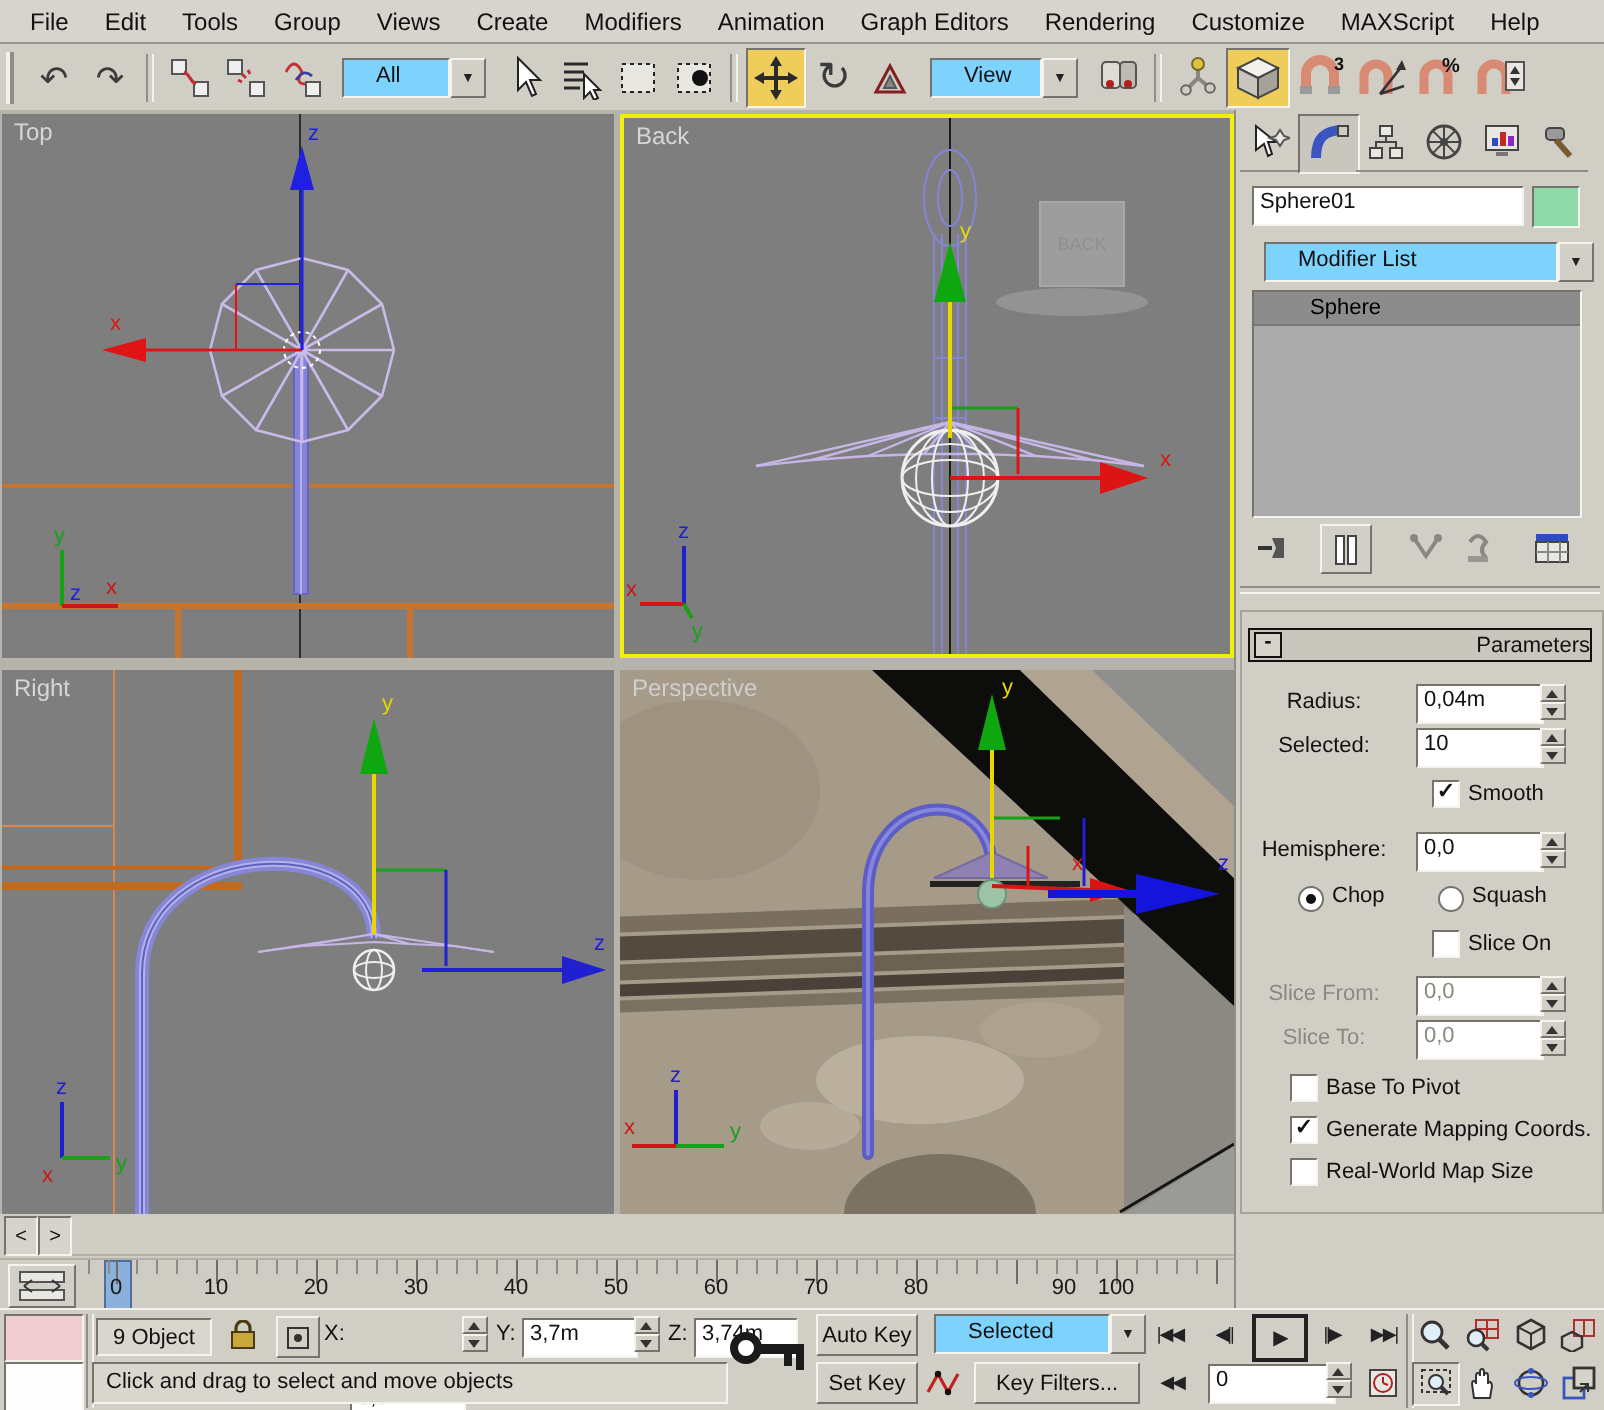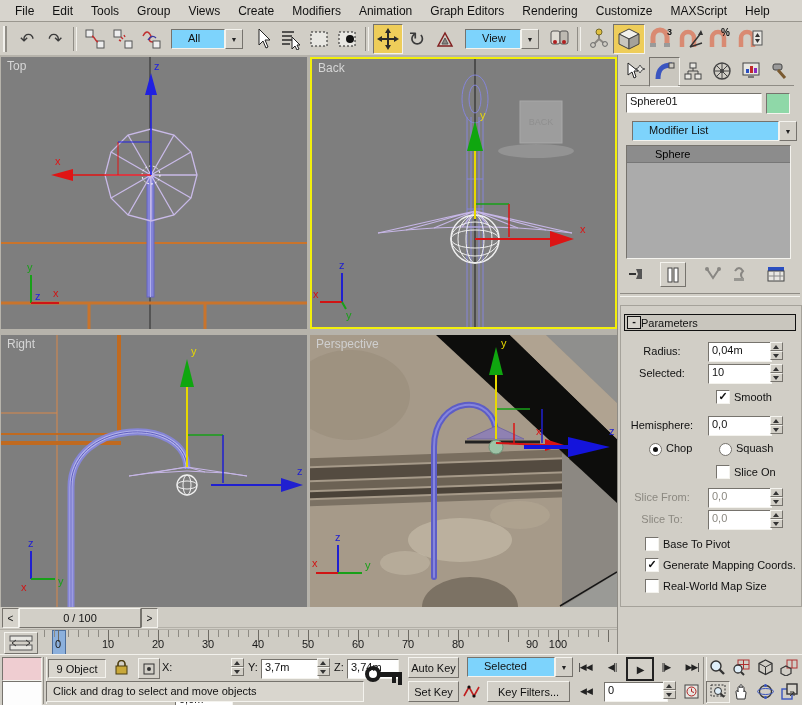--- a/index.html
+++ b/index.html
@@ -376,21 +376,20 @@
         <text x="25" y="206" font-size="11" fill="#2020d0">z</text>
         <text x="2" y="232" font-size="11" fill="#d01414">x</text>
         <text x="55" y="234" font-size="11" fill="#18a018">y</text>
       </svg>
       <span class="vp-label" style="color:#cfcfcf">Perspective</span>
     </div>
   </div>
 
   <div id="timeslider">
     <div class="sunkg ctr" style="width:15px;height:18px;margin-left:2px;font-size:10px;">&lt;</div>
-    <div class="raised ctr" style="width:120px;height:18px;font-size:11px;">0 / 100</div>
     <div class="sunkg ctr" style="width:15px;height:18px;font-size:10px;">&gt;</div>
     <div style="flex:1;height:18px;border-bottom:1px solid #b3b0a8;"></div>
   </div>
 
   <div id="trackbar">
     <div class="abs raised ctr" style="left:4px;top:2px;width:32px;height:20px;">
       <svg width="24" height="16">
           <rect x="1" y="1" width="22" height="5" fill="#e8e7e2" stroke="#555"></rect>
           <rect x="1" y="10" width="22" height="5" fill="#e8e7e2" stroke="#555"></rect>
           <path d="M3,8 l4,-3 m0,6 l-4,-3 M21,8 l-4,-3 m0,6 l4,-3" stroke="#333" fill="none"></path>
@@ -501,21 +500,21 @@
           <rect x="1" y="5" width="16" height="10" fill="#e8e7e2" stroke="#444"></rect>
           <path d="M7,5 V15 M13,5 V15 M1,10 H17" stroke="#888"></path>
         </svg>
       </div>
 
     <div class="abs" style="left:2px;top:238px;width:180px;height:2px;border-top:1px solid #8f8c85;border-bottom:1px solid #f4f3ee;"></div>
 
     <div class="abs" style="left:2px;top:250px;width:180px;height:300px;border:1px solid #a5a29a;">
       <div class="abs" style="left:3px;top:8px;width:170px;height:15px;background:#c9c6be;border:1px solid #111;display:flex;align-items:center;">
         <span style="width:12px;height:11px;border:1px solid #111;margin-left:2px;text-align:center;line-height:9px;font-weight:bold;background:#d6d3cb;">-</span>
-        <span style="flex:1;text-align:left;font-size:11px;">Parameters</span>
+        <span style="flex:1;text-align:right;font-size:11px;">Parameters</span>
       </div>
 
       <div class="rlbl" style="left:0;top:39px;width:82px;">Radius:</div>
       <div class="fld" style="left:87px;top:36px;width:56px;">0,04m</div>
       <div class="spin" style="left:149px;top:36px;">
           <div>
             <span class="tri-u"></span>
           </div>
           <div>
             <span class="tri-d"></span>

